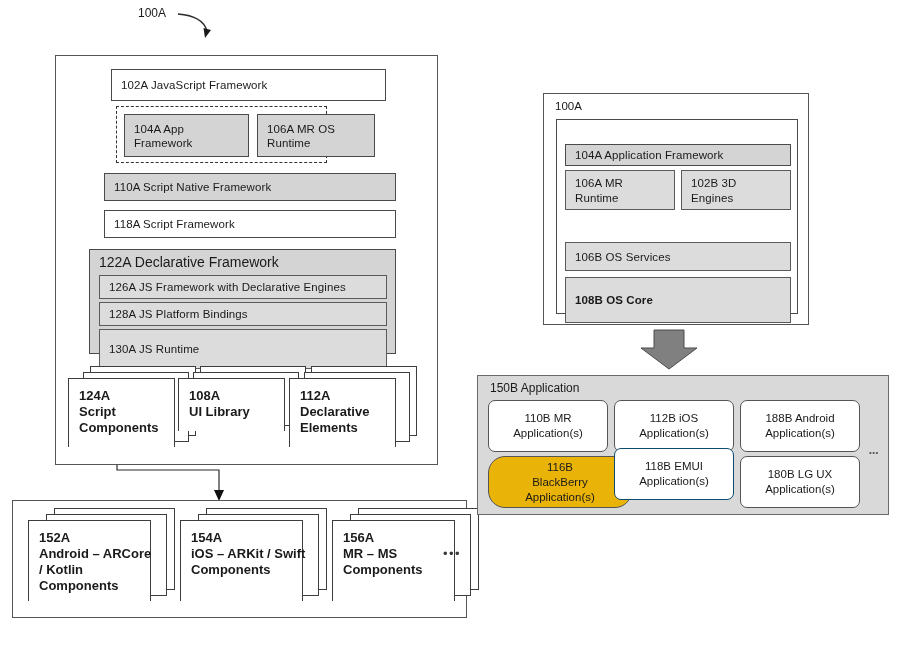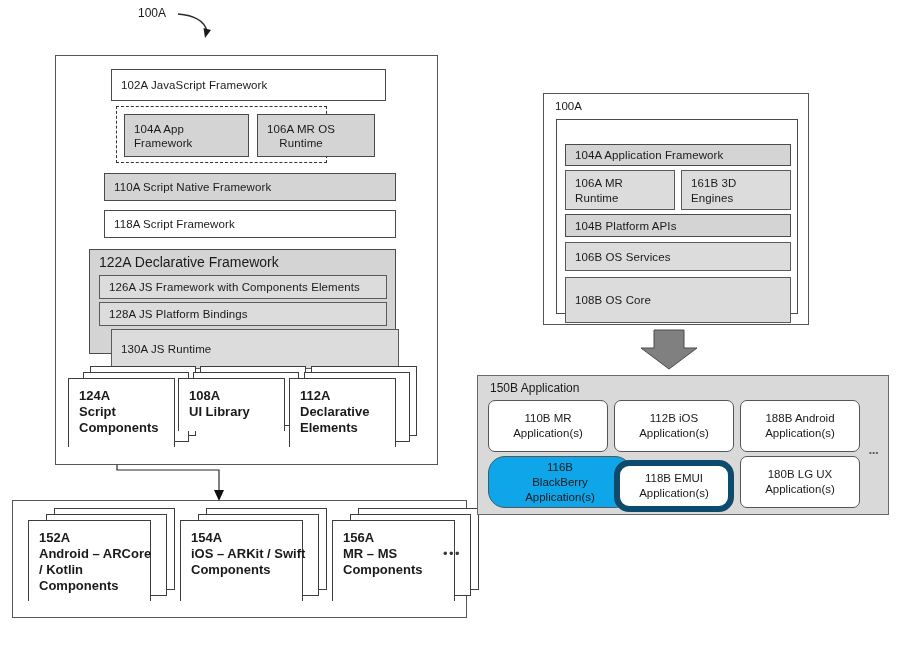--- a/index.html
+++ b/index.html
@@ -133,44 +133,44 @@
 
   <div class="abs box-white" style="left:55px; top:13px; width:275px; height:32px;">
     <span class="lbl">102A  JavaScript Framework</span>
   </div>
 
   <div class="abs box-dashed" style="left:60px; top:50px; width:211px; height:57px;">
     <div class="abs box-gray" style="left:7px; top:7px; width:125px; height:43px;">
       <span class="lbl">104A  App
 Framework</span>
     </div>
-    <div class="abs box-gray" style="left:140px; top:7px; width:118px; height:43px;text-align:center;">
+    <div class="abs box-gray" style="left:140px; top:7px; width:118px; height:43px;">
       <span class="lbl">106A  MR OS
 Runtime</span>
     </div>
   </div>
 
   <div class="abs box-gray" style="left:48px; top:117px; width:292px; height:28px;">
     <span class="lbl">110A  Script Native Framework</span>
   </div>
 
   <div class="abs box-white" style="left:48px; top:154px; width:292px; height:28px;">
     <span class="lbl">118A Script Framework</span>
   </div>
 
   <div class="abs box-gray" style="left:33px; top:193px; width:307px; height:105px;">
     <span class="lbl-tl">122A  Declarative Framework</span>
 
     <div class="abs box-gray-lite" style="left:9px; top:25px; width:288px; height:24px;">
-      <span class="lbl">126A  JS Framework with Components Elements</span>
+      <span class="lbl">126A  JS Framework with Declarative Engines</span>
     </div>
     <div class="abs box-gray-lite" style="left:9px; top:52px; width:288px; height:24px;">
       <span class="lbl">128A  JS Platform Bindings</span>
     </div>
-    <div class="abs box-gray-lite" style="left:9px; top:79px; width:288px; height:40px;margin-left:12px;">
+    <div class="abs box-gray-lite" style="left:9px; top:79px; width:288px; height:40px;">
       <span class="lbl">130A  JS Runtime</span>
     </div>
   </div>
 
   <div class="stack" style="left:12px; top:310px; width:130px; height:95px;">
     <div class="sheet" style="left:22px; top:0px; width:104px; height:68px;"></div>
     <div class="sheet" style="left:15px; top:6px; width:104px; height:68px;"></div>
     <div class="front" style="width:105px; height:68px;"></div>
     <svg class="curve" width="107" height="30">
       <path d="M 0.5 56 L 0.5 74 Q 30 82 56 70 Q 82 58 105.5 66 L 105.5 56" fill="#ffffff" stroke="#3d3d3d" stroke-width="1"></path>
@@ -257,33 +257,30 @@
 
     <div class="abs box-gray" style="left:8px; top:24px; width:226px; height:22px;">
       <span class="lbl">104A  Application Framework</span>
     </div>
 
     <div class="abs box-gray-lite" style="left:8px; top:50px; width:110px; height:40px;">
       <span class="lbl">106A  MR
 Runtime</span>
     </div>
     <div class="abs box-gray-lite" style="left:124px; top:50px; width:110px; height:40px;">
-      <span class="lbl">161B  3D
+      <span class="lbl">102B  3D
 Engines</span>
     </div>
 
-    <div class="abs box-gray" style="left:8px; top:94px; width:226px; height:23px;">
-      <span class="lbl">104B  Platform APIs</span>
-    </div>
 
     <div class="abs box-gray-lite" style="left:8px; top:122px; width:226px; height:29px;">
       <span class="lbl">106B  OS Services</span>
     </div>
 
-    <div class="abs box-gray-lite" style="left:8px; top:157px; width:226px; height:46px;">
+    <div class="abs box-gray-lite" style="left:8px; top:157px; width:226px; height:46px;font-weight:bold;">
       <span class="lbl">108B  OS Core</span>
     </div>
   </div>
 </div>
 
 <div class="abs" style="left:477px; top:375px; width:412px; height:140px; background:#d9d9d9; border:1px solid #6a6a6a;">
 
   <span class="abs" style="left:12px; top:5px; font-size:12px;">150B  Application</span>
 
   <div class="abs" style="left:10px; top:24px; width:120px; height:52px; background:#ffffff; border:1px solid #555555; border-radius:7px;">
@@ -292,26 +289,26 @@
   </div>
   <div class="abs" style="left:136px; top:24px; width:120px; height:52px; background:#ffffff; border:1px solid #555555; border-radius:7px;">
     <span class="lbl-c">112B iOS
 Application(s)</span>
   </div>
   <div class="abs" style="left:262px; top:24px; width:120px; height:52px; background:#ffffff; border:1px solid #555555; border-radius:7px;">
     <span class="lbl-c">188B Android
 Application(s)</span>
   </div>
 
-  <div class="abs" style="left:10px; top:80px; width:144px; height:52px; background:#0ea5e9; border:1px solid #555555; border-radius:17px;">
+  <div class="abs" style="left:10px; top:80px; width:144px; height:52px; background:#eab308; border:1px solid #555555; border-radius:17px;">
     <span class="lbl-c">116B
 BlackBerry
 Application(s)</span>
   </div>
-  <div class="abs" style="left:136px; top:84px; width:120px; height:52px; background:#ffffff; border:6px solid #0c4a6e; border-radius:15px;">
+  <div class="abs" style="left:136px; top:72px; width:120px; height:52px; background:#ffffff; border:1px solid #0c4a6e; border-radius:7px;">
     <span class="lbl-c">118B EMUI
 Application(s)</span>
   </div>
   <div class="abs" style="left:262px; top:80px; width:120px; height:52px; background:#ffffff; border:1px solid #555555; border-radius:7px;">
     <span class="lbl-c">180B LG UX
 Application(s)</span>
   </div>
 
   <span class="tiny-ellipsis" style="left:391px; top:72px;">•••</span>
 </div>

